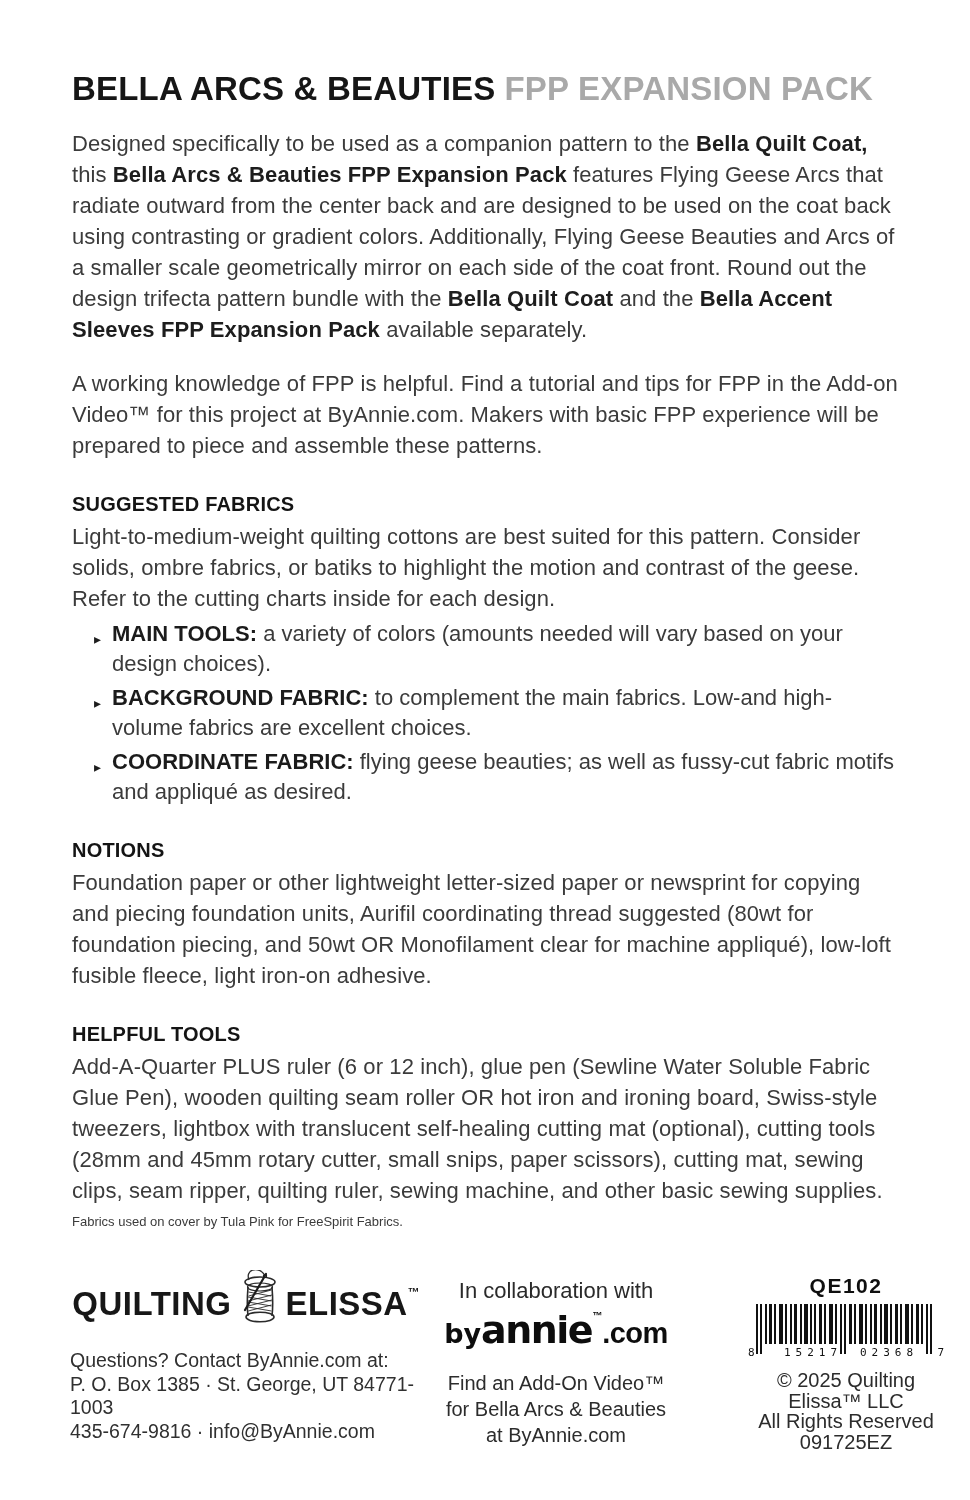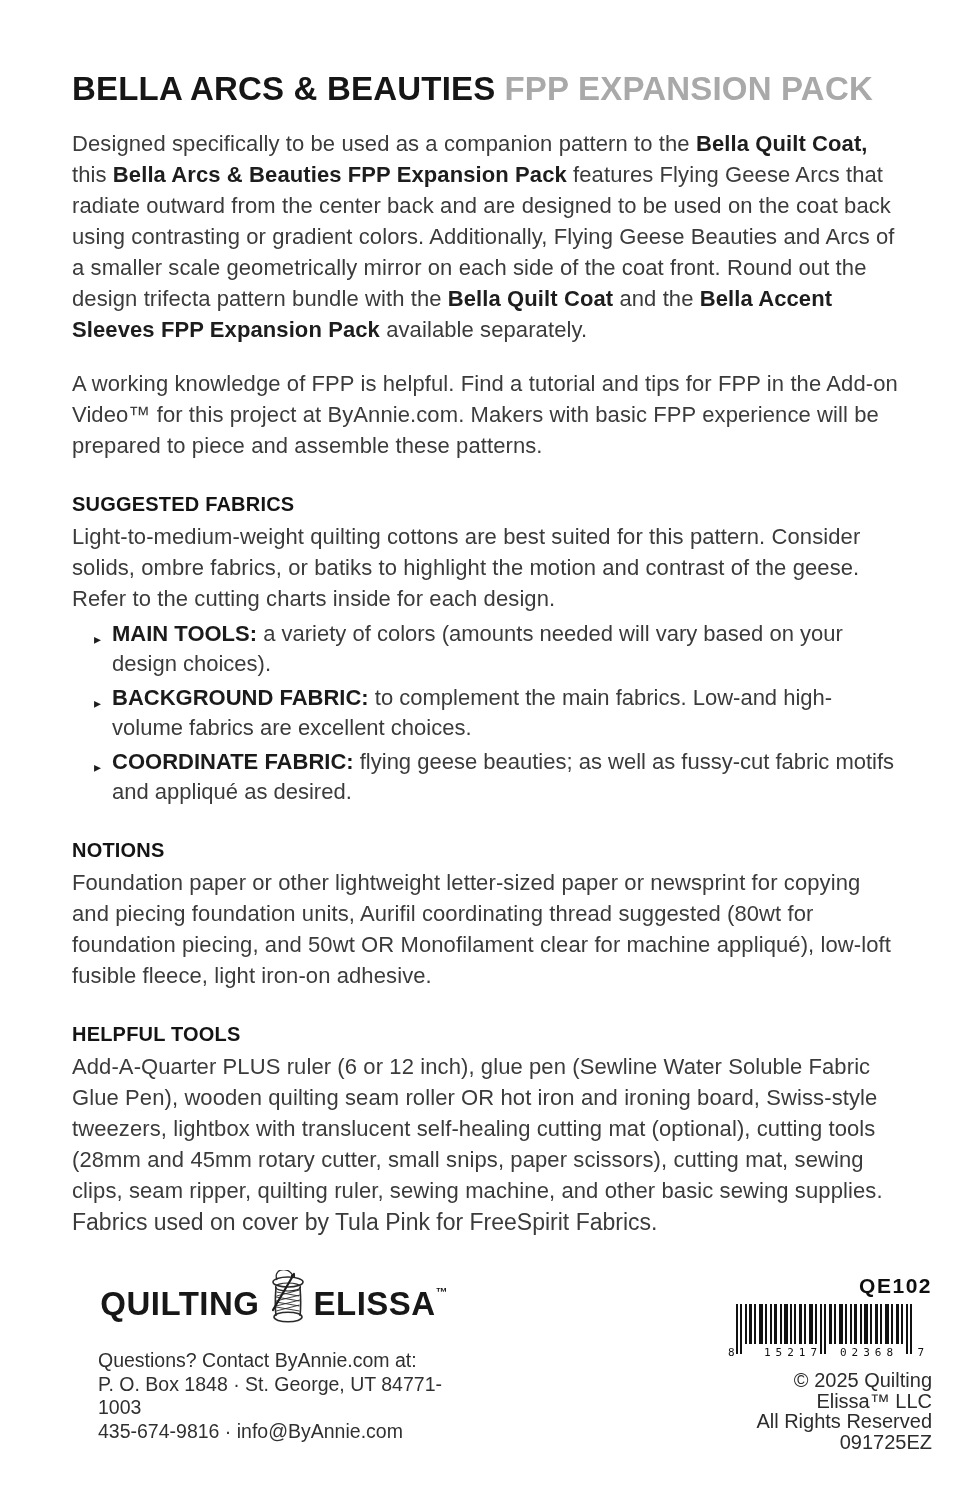--- a/index.html
+++ b/index.html
@@ -12,42 +12,42 @@
   .t-sub{color:#a9a9a9;margin-left:9px;}
   p.body{font-size:22px;line-height:31px;margin:0 0 23px;letter-spacing:.1px;}
   p.tight{margin-bottom:5px;}
   .bb{font-weight:700;color:#1d1d1d;}
   h2{font-size:20px;font-weight:700;color:#141414;letter-spacing:.2px;margin:32px 0 5px;}
   .bullets{margin:3px 0 0 22px;}
   .bullet{display:flex;gap:11px;font-size:22px;line-height:30px;margin-bottom:4px;}
   .marker{font-size:14px;padding-top:5px;color:#1d1d1d;flex:0 0 auto;font-family:"DejaVu Sans",sans-serif;}
   .btext{flex:1;}
   .blabel{font-weight:700;color:#1b1b1b;}
-  .cover-note{font-size:23px;line-height:22px;margin:0;color:#3b3b3b;}
+  .cover-note{font-size:13px;line-height:22px;margin:0;color:#3b3b3b;}
 
   
   .footer{position:absolute;left:0;top:1272px;width:970px;height:200px;}
-  .f-left{position:absolute;left:70px;top:0;width:352px;margin-left:28px;}
+  .f-left{position:absolute;left:70px;top:0;width:352px;}
   .logo-row{display:flex;align-items:center;justify-content:center;color:#171717;}
   .logo-word{font-size:33px;font-weight:700;letter-spacing:.5px;font-family:"Liberation Sans",sans-serif;}
   .logo-tm{font-size:12px;vertical-align:top;position:relative;top:-12px;font-weight:700;color:#171717;}
   .spool{margin:0 1px;position:relative;top:-2px;}
   .website{text-align:center;font-size:19px;letter-spacing:3px;color:#1f1f1f;margin-top:9px;}
   .contact{margin-top:13px;font-size:19.5px;line-height:23.5px;color:#303030;}
 
   .f-center{position:absolute;left:428px;top:6px;width:256px;text-align:center;}
   .collab-h{font-size:22px;color:#2a2a2a;}
   .byannie{margin-top:4px;color:#0d0d0d;line-height:44px;}
   .ba-by{font-size:27px;font-weight:700;font-family:"DejaVu Sans",sans-serif;}
   .ba-annie{font-size:38px;font-weight:700;font-family:"DejaVu Sans",sans-serif;letter-spacing:-1.5px;}
   .ba-tm{font-size:10px;vertical-align:top;position:relative;top:-14px;font-weight:700;}
   .ba-com{font-size:29px;font-weight:700;font-family:"Liberation Sans",sans-serif;letter-spacing:-.5px;}
   .collab-note{margin-top:10px;font-size:20px;line-height:26px;color:#2c2c2c;}
 
-  .f-right{position:absolute;left:720px;top:2px;width:212px;text-align:right;}
+  .f-right{position:absolute;left:740px;top:2px;width:212px;text-align:center;}
   .prod-code{font-size:21px;font-weight:700;letter-spacing:1.5px;color:#0f0f0f;}
   .barcode{position:relative;width:196px;height:54px;margin:6px auto 2px;}
   .barcode svg{position:absolute;left:8px;top:0;}
   .bd{position:absolute;bottom:-1px;font-size:11px;color:#111;font-family:"DejaVu Sans Mono",monospace;}
   .bd1{left:0;}
   .bd2{left:36px;letter-spacing:5px;}
   .bd3{left:112px;letter-spacing:5px;margin-top:8px;}
   .bd4{right:0;}
   .copyright{margin-top:12px;font-size:20px;line-height:20.5px;color:#2c2c2c;}
 </style>
@@ -105,25 +105,34 @@
             <path d="M33 4 L12 40" stroke="#1c1c1c" stroke-width="2.2" stroke-linecap="round"></path>
             <circle cx="32" cy="6" r="1.6" stroke="#1c1c1c" stroke-width="1.2"></circle>
             <path d="M31 4 C24 -4 12 0 16 10" stroke="#2a2a2a" stroke-width="1.3" fill="none"></path>
           </svg>
         </span>
         <span class="logo-word">ELISSA</span>
         <span class="logo-tm">™</span>
       </div>
       <div class="contact">
         <div>Questions? Contact ByAnnie.com at:</div>
-        <div>P. O. Box 1848 · St. George, UT  84771-1003</div>
+        <div>P. O. Box 1385 · St. George, UT  84771-1003</div>
         <div>435-674-9816 · info@ByAnnie.com</div>
       </div>
     </div>
 
+    <div class="f-center">
+      <div class="collab-h">In collaboration with</div>
+      <div class="byannie"><span class="ba-by">by</span><span class="ba-annie">annie</span><span class="ba-tm">™</span><span class="ba-com">.com</span></div>
+      <div class="collab-note">
+        <div>Find an Add-On Video™</div>
+        <div>for Bella Arcs &amp; Beauties</div>
+        <div>at ByAnnie.com</div>
+      </div>
+    </div>
 
     <div class="f-right">
       <div class="prod-code">QE102</div>
       <div class="barcode">
         <svg width="180" height="54" viewBox="0 0 180 54" xmlns="http://www.w3.org/2000/svg" fill="#111">
           <rect x="0" y="0" width="2" height="50"></rect>
             <rect x="4" y="0" width="2" height="50"></rect>
           <rect x="9" y="0" width="2" height="40"></rect>
             <rect x="13" y="0" width="3" height="40"></rect>
           <rect x="18" y="0" width="2" height="40"></rect>

